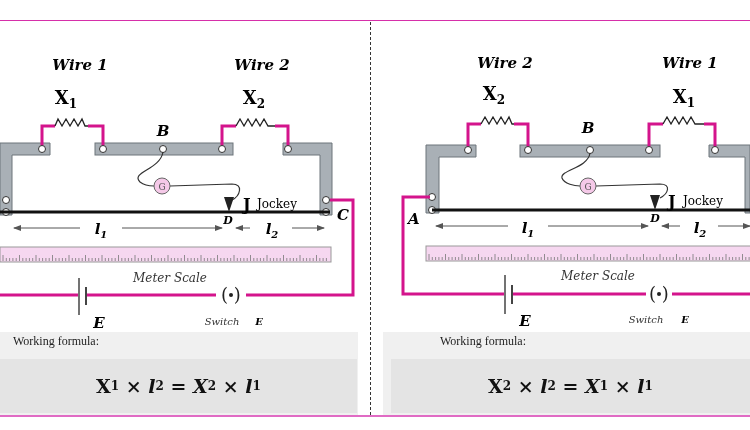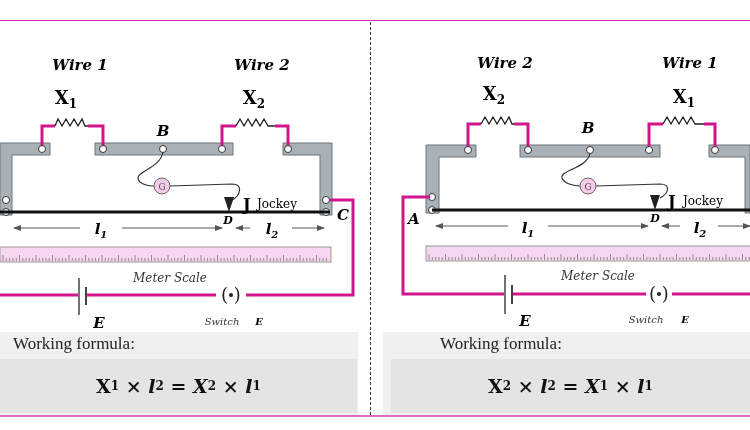--- a/index.html
+++ b/index.html
@@ -3,21 +3,21 @@
 <meta charset="utf-8">
 <style>
   html, body { margin:0; padding:0; }
   body { width:750px; height:430px; background:#ffffff; position:relative; overflow:hidden;
          font-family:"DejaVu Serif", serif; }
   .topline { position:absolute; left:0; top:20px; width:750px; height:1px; background:#d62fa9; }
   .botline { position:absolute; left:0; top:415px; width:750px; height:2px; background:#e06bc4; }
   .divider { position:absolute; left:370px; top:22px; height:393px; border-left:1px dashed #333; }
   svg.diagram { position:absolute; top:0; left:0; }
   .formula-panel { position:absolute; top:332px; height:83px; background:#f0f0f0; }
-  .formula-title { position:absolute; top:2px; font-family:"Liberation Serif", serif; font-size:17px; color:#222; }
+  .formula-title { position:absolute; top:2px; font-family:"Liberation Serif", serif; font-size:12px; color:#222; }
   .formula-box { position:absolute; top:27px; height:54px; background:#e4e4e4; display:flex; align-items:center; justify-content:center;
                  font-family:"DejaVu Serif", serif; font-size:19px; font-weight:bold; color:#111; }
   .formula-box i { font-style:italic; }
   .formula-box sub { font-size:12px; }
   text { font-family:"DejaVu Serif", serif; }
 </style>
 </head>
 <body>
 
 <div class="topline"></div>

